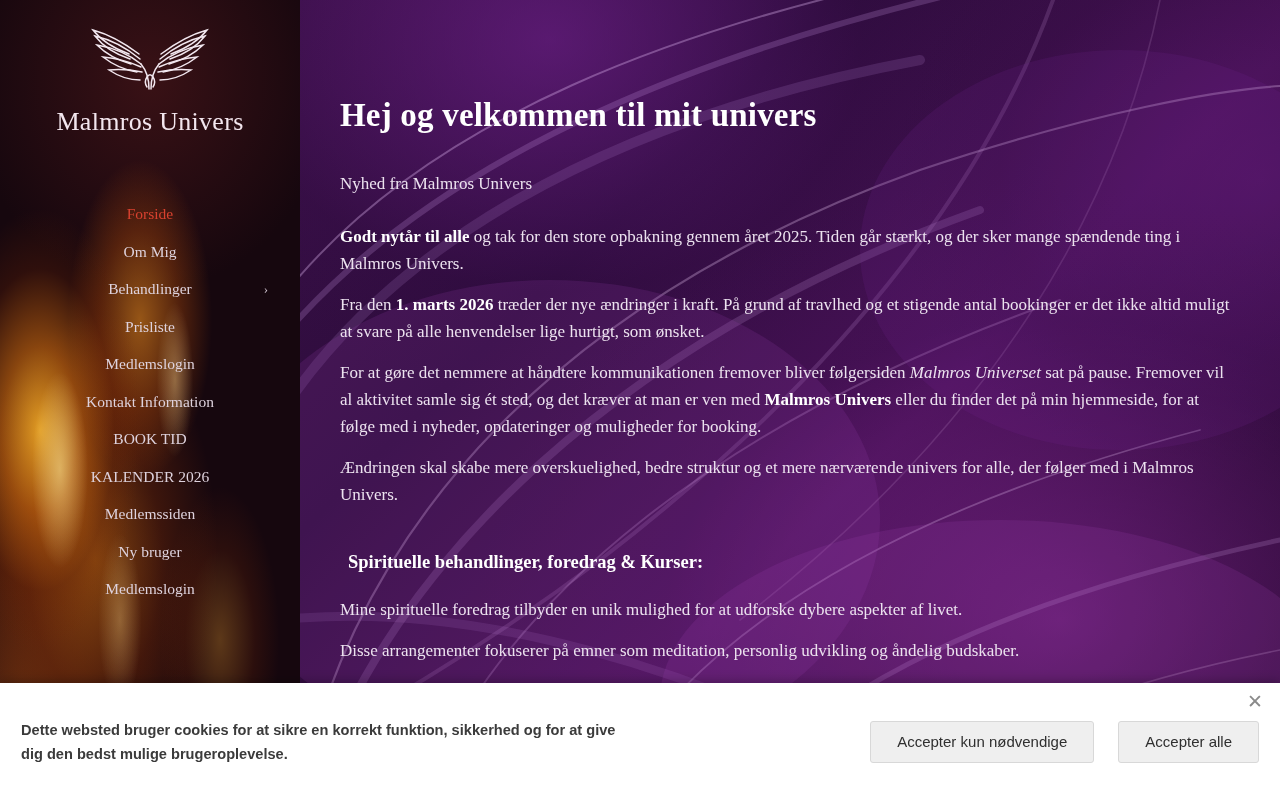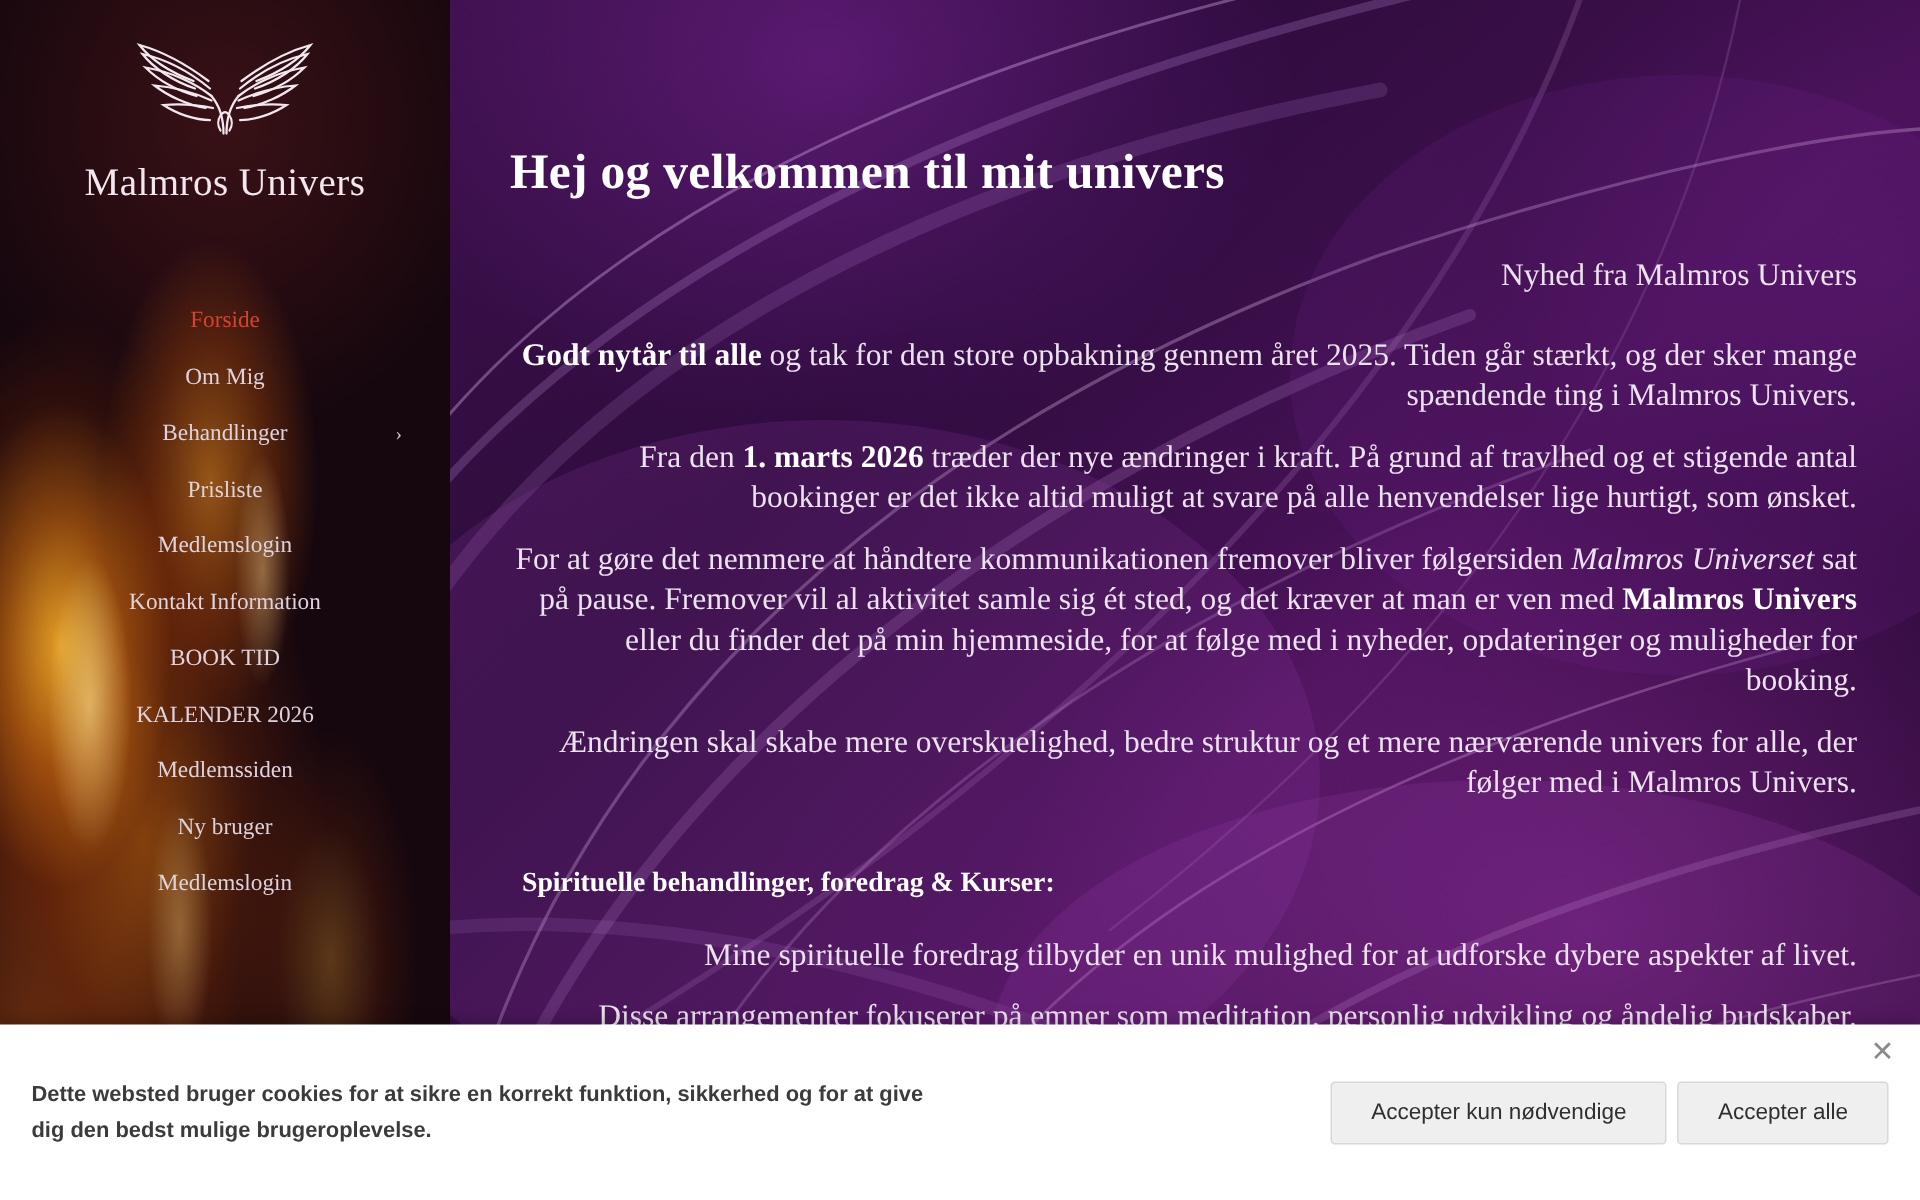--- a/index.html
+++ b/index.html
@@ -110,25 +110,24 @@
   h1#page-title {
     margin: 0 0 34px;
     font-size: 33px;
     line-height: 1.2;
     font-weight: 700;
     color: #ffffff;
     letter-spacing: .2px;
   }
   .para {
     margin: 0 0 14px;
-    font-size: 21px;
+    font-size: 17px;
     line-height: 27px;
     color: #ece2ef;
     max-width: 900px;
-    text-align: right;
   }
   .para.lead { margin-bottom: 26px; }
   .para b { font-weight: 700; color: #ffffff; }
   .para i { font-style: italic; }
   h3#subhead {
     margin: 42px 0 22px;
     padding-left: 8px;
     font-size: 18.5px;
     line-height: 1.3;
     font-weight: 700;
@@ -153,21 +152,21 @@
     font-size: 14.6px;
     line-height: 24px;
     color: #3b3b3b;
     font-weight: 700;
   }
   #cookie-actions {
     position: absolute;
     right: 21px; top: 50%;
     transform: translateY(-50%);
     display: flex;
-    gap: 7px;
+    gap: 24px;
   }
   .cookie-btn {
     font-family: "Liberation Sans", sans-serif;
     font-size: 15px;
     color: #2f2f2f;
     background: #efefef;
     border: 1px solid #d8d8d8;
     border-radius: 3px;
     height: 42px;
     padding: 0 26px;

